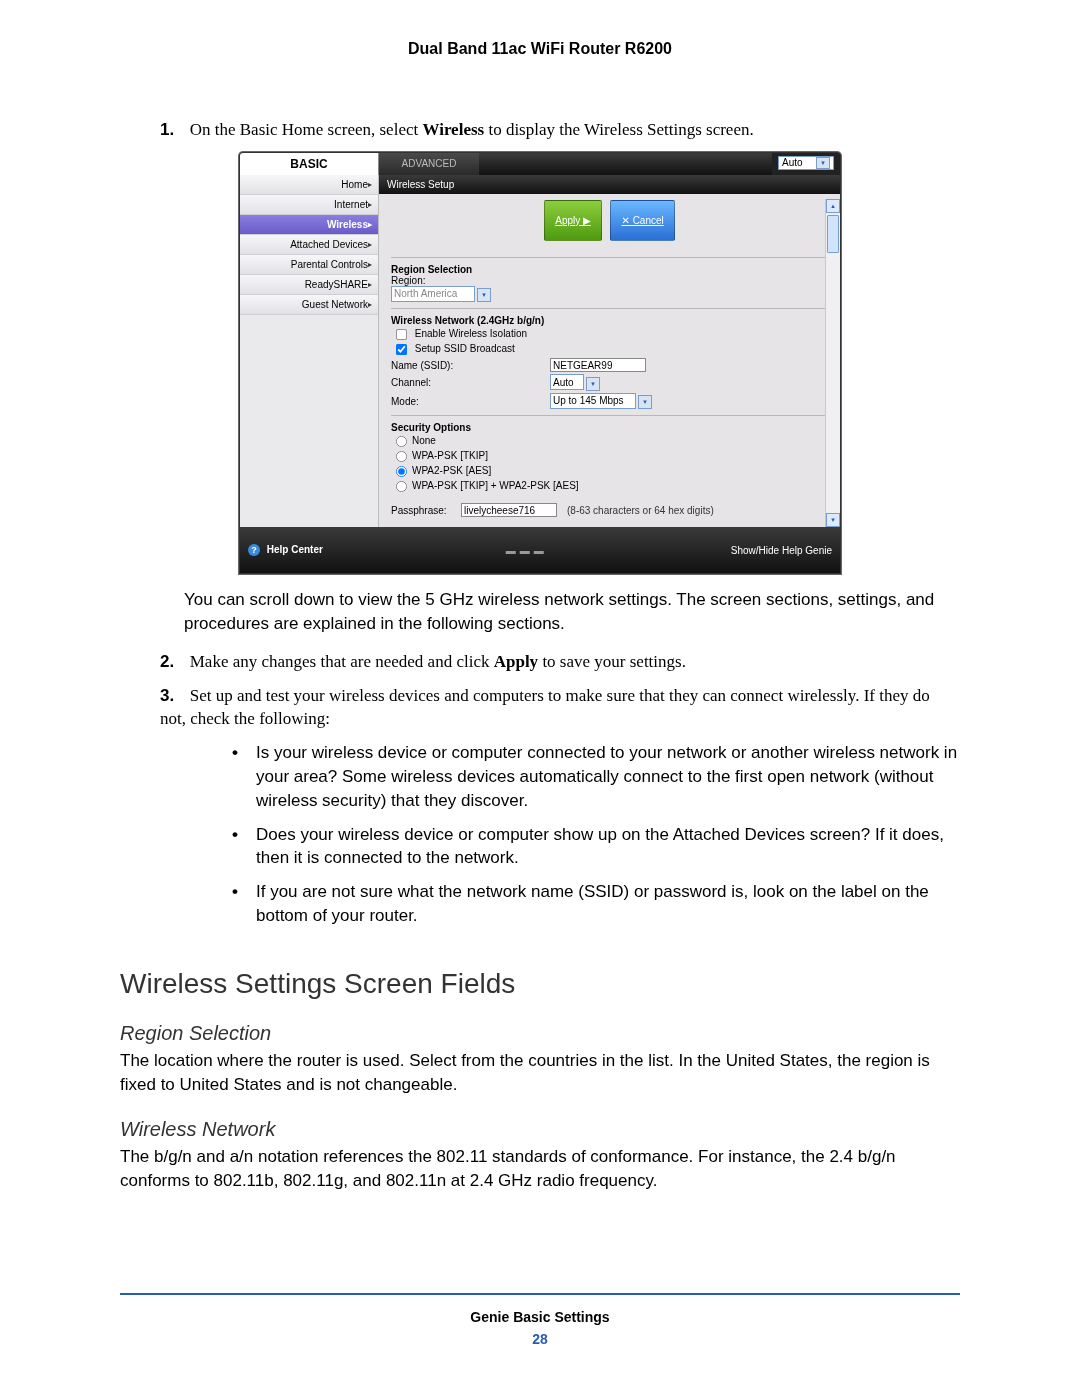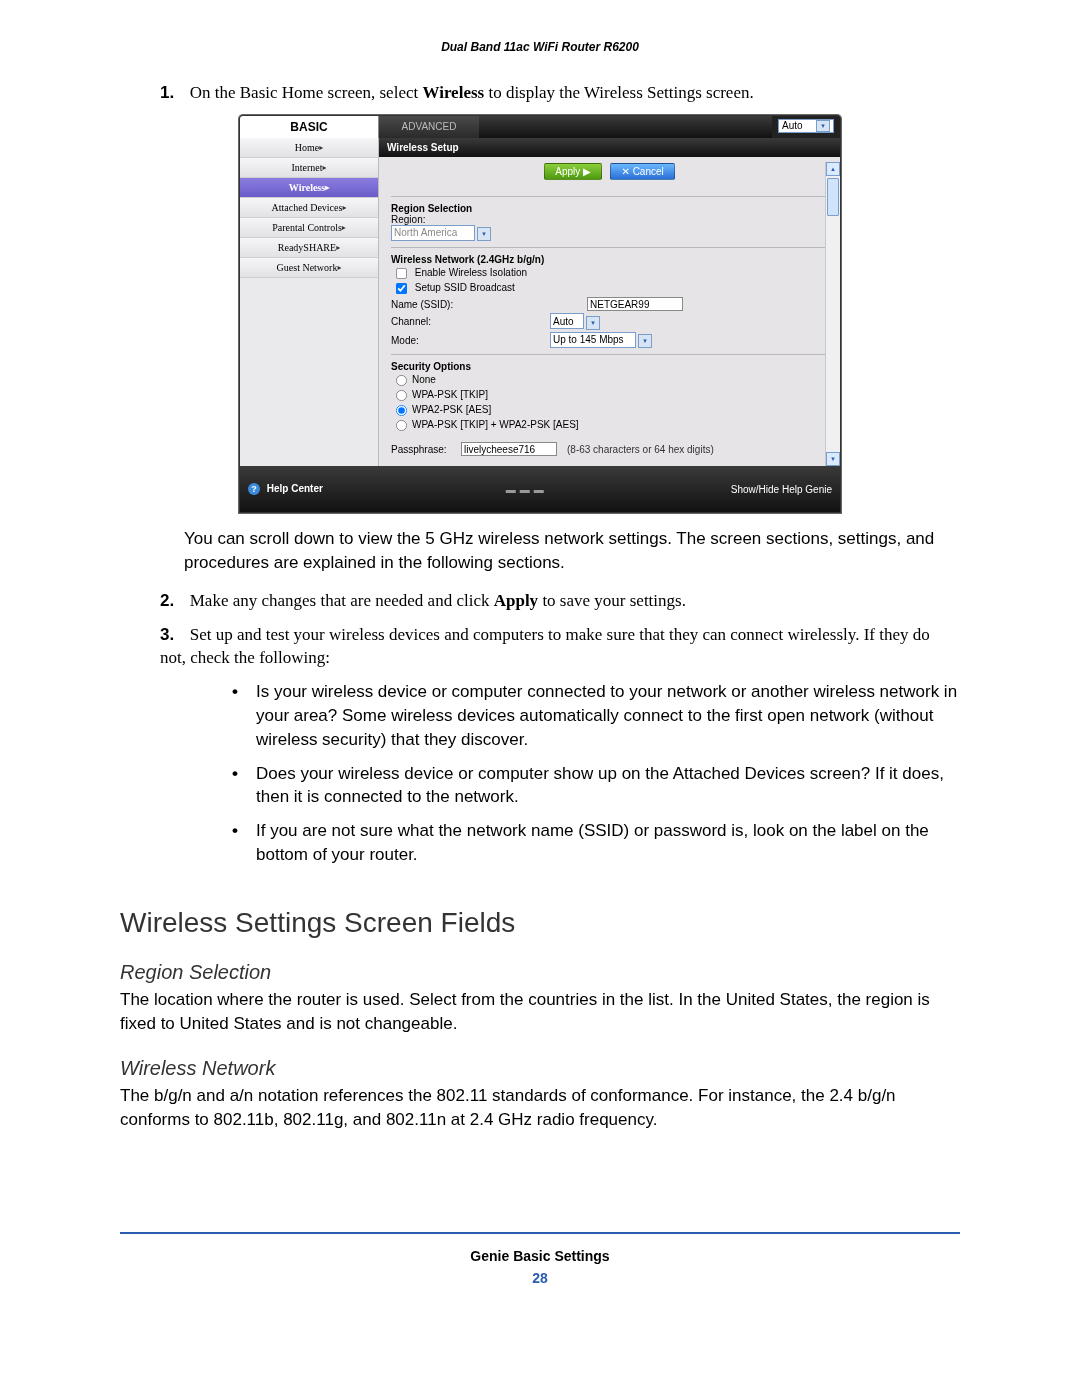--- a/index.html
+++ b/index.html
@@ -12,23 +12,22 @@
   }
   .page {
     width: 1080px;
     padding: 40px 120px 60px 120px;
     box-sizing: border-box;
     position: relative;
   }
   .doc-title {
     text-align: center;
     font-weight: bold;
-    font-size: 12px;
-    margin-bottom: 27px;
-    font-style: italic;
+    font-size: 16px;
+    margin-bottom: 60px;
   }
   .step-block {
     margin: 0 0 10px 40px;
     font-size: 17px;
     line-height: 1.4;
   }
   .step-num {
     display: inline-block;
     width: 25px;
     font-weight: bold;
@@ -138,61 +137,61 @@
     min-height: 300px;
   }
   .router .sidebar {
     width: 138px;
     background: #eaeaec;
     border-right: 1px solid #bbb;
     font-size: 10px;
   }
   .router .side-item {
     display: flex;
-    justify-content: center;
+    justify-content: flex-end;
     align-items: center;
     padding: 4px 6px;
     border-bottom: 1px solid #cfcfd3;
     background: linear-gradient(#f6f6f8,#e2e2e6);
     cursor: pointer;
-    font-family: Liberation Serif, serif;
   }
   .router .side-item.active {
     background: linear-gradient(#8a7de0,#6a5cc8);
     color: #fff;
     font-weight: bold;
   }
   .router .side-item .arw { font-size: 8px; color: #333; }
   .router .side-item.active .arw { color: #fff; }
   .router .content {
     flex: 1;
     background: #e6e4e6;
     position: relative;
     padding-bottom: 8px;
   }
   .router .panel-head {
     background: linear-gradient(#3a3a3a,#111);
     color: #fff;
-    font-weight: bold;
+    font-weight: normal;
     font-size: 10px;
     padding: 4px 8px;
   }
   .router .toolbar {
     text-align: center;
     padding: 6px 0 10px 0;
   }
   .router .btn {
     display: inline-block;
     font-size: 10px;
     color: #fff;
-    padding: 2px 10px;
+    padding: 14px 10px;
     border-radius: 2px;
     margin: 0 3px;
     cursor: pointer;
     border: 1px solid rgba(0,0,0,.3);
+    text-decoration: underline;
   }
   .router .btn.apply { background: linear-gradient(#8cce3b,#4d9a10); }
   .router .btn.cancel { background: linear-gradient(#6bb8ff,#2a6fd6); }
   .router .inner {
     padding: 0 12px;
     font-size: 10px;
   }
   .router hr.sep {
     border: none;
     border-top: 1px solid #b8b8ba;
@@ -326,21 +325,21 @@
           <div class="radio-row">
             <input type="checkbox" id="ck1" style="">
             <span>Enable Wireless Isolation</span>
           </div>
           <div class="radio-row">
             <input type="checkbox" id="ck2" checked="" style="">
             <span>Setup SSID Broadcast</span>
           </div>
           <div class="row">
             <span class="k">Name (SSID):</span>
-            <span class="v"><input type="text" style="width: 90px; margin-left: 37px;" value="NETGEAR99"></span>
+            <span class="v"><input type="text" style="width: 90px;" value="NETGEAR99"></span>
           </div>
           <div class="row">
             <span class="k">Channel:</span>
             <span class="v">
               <span class="fake-select" style="min-width:28px">
                   <span>Auto</span>
                 </span><span class="fake-dd">▾</span>
             </span>
           </div>
           <div class="row">

